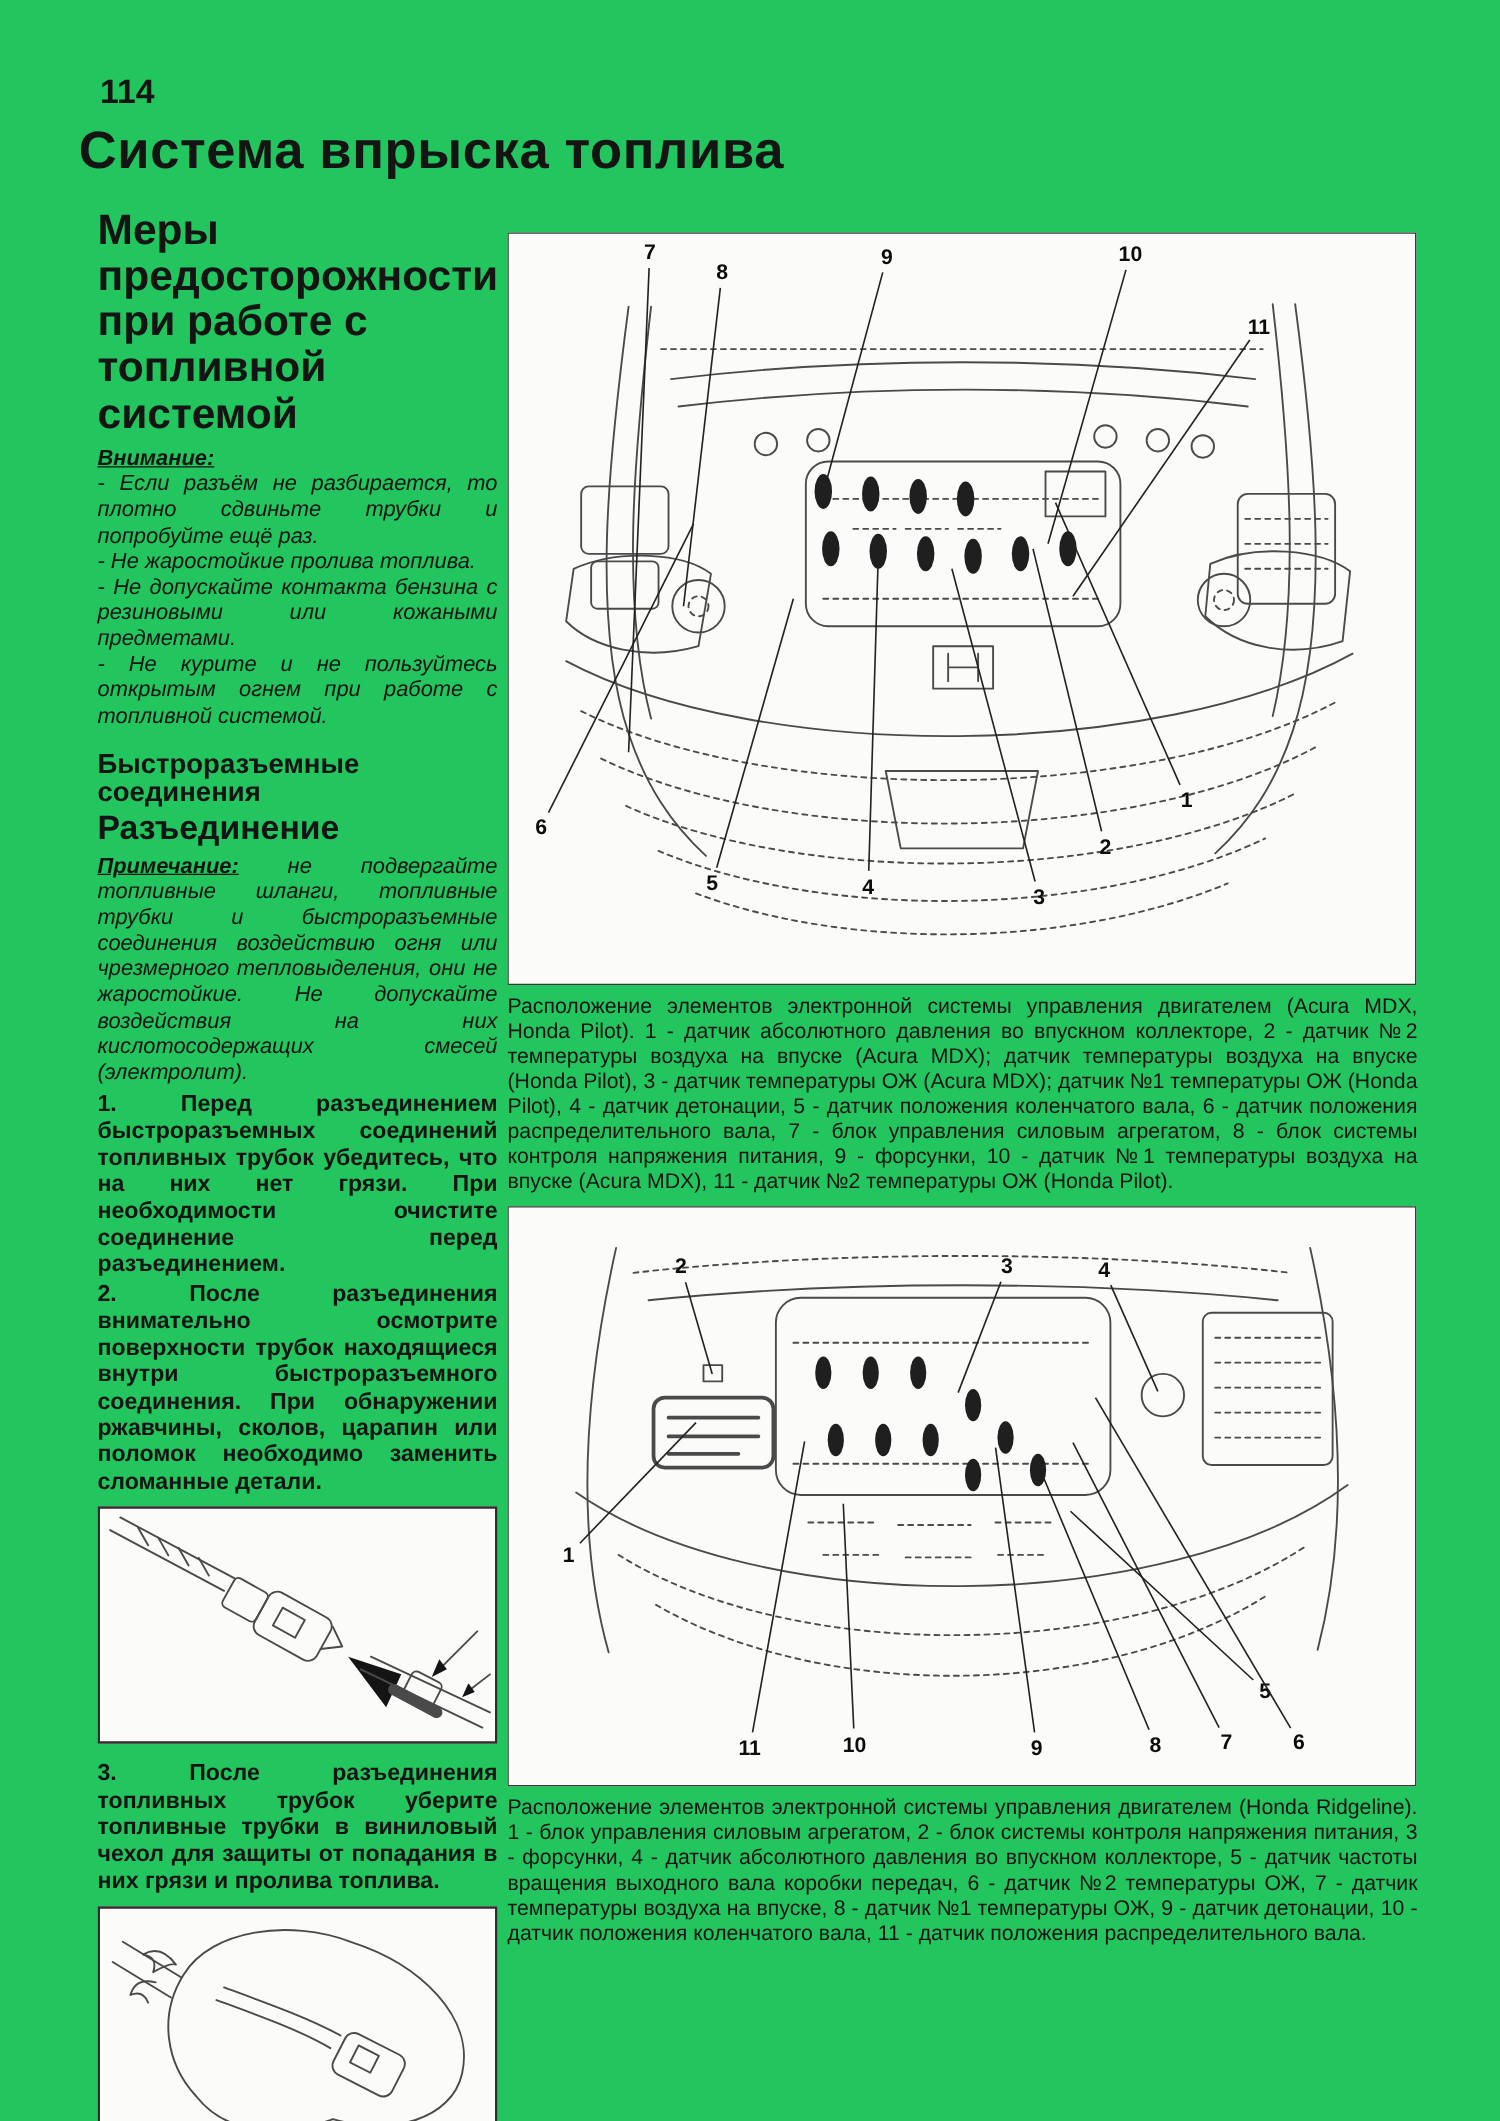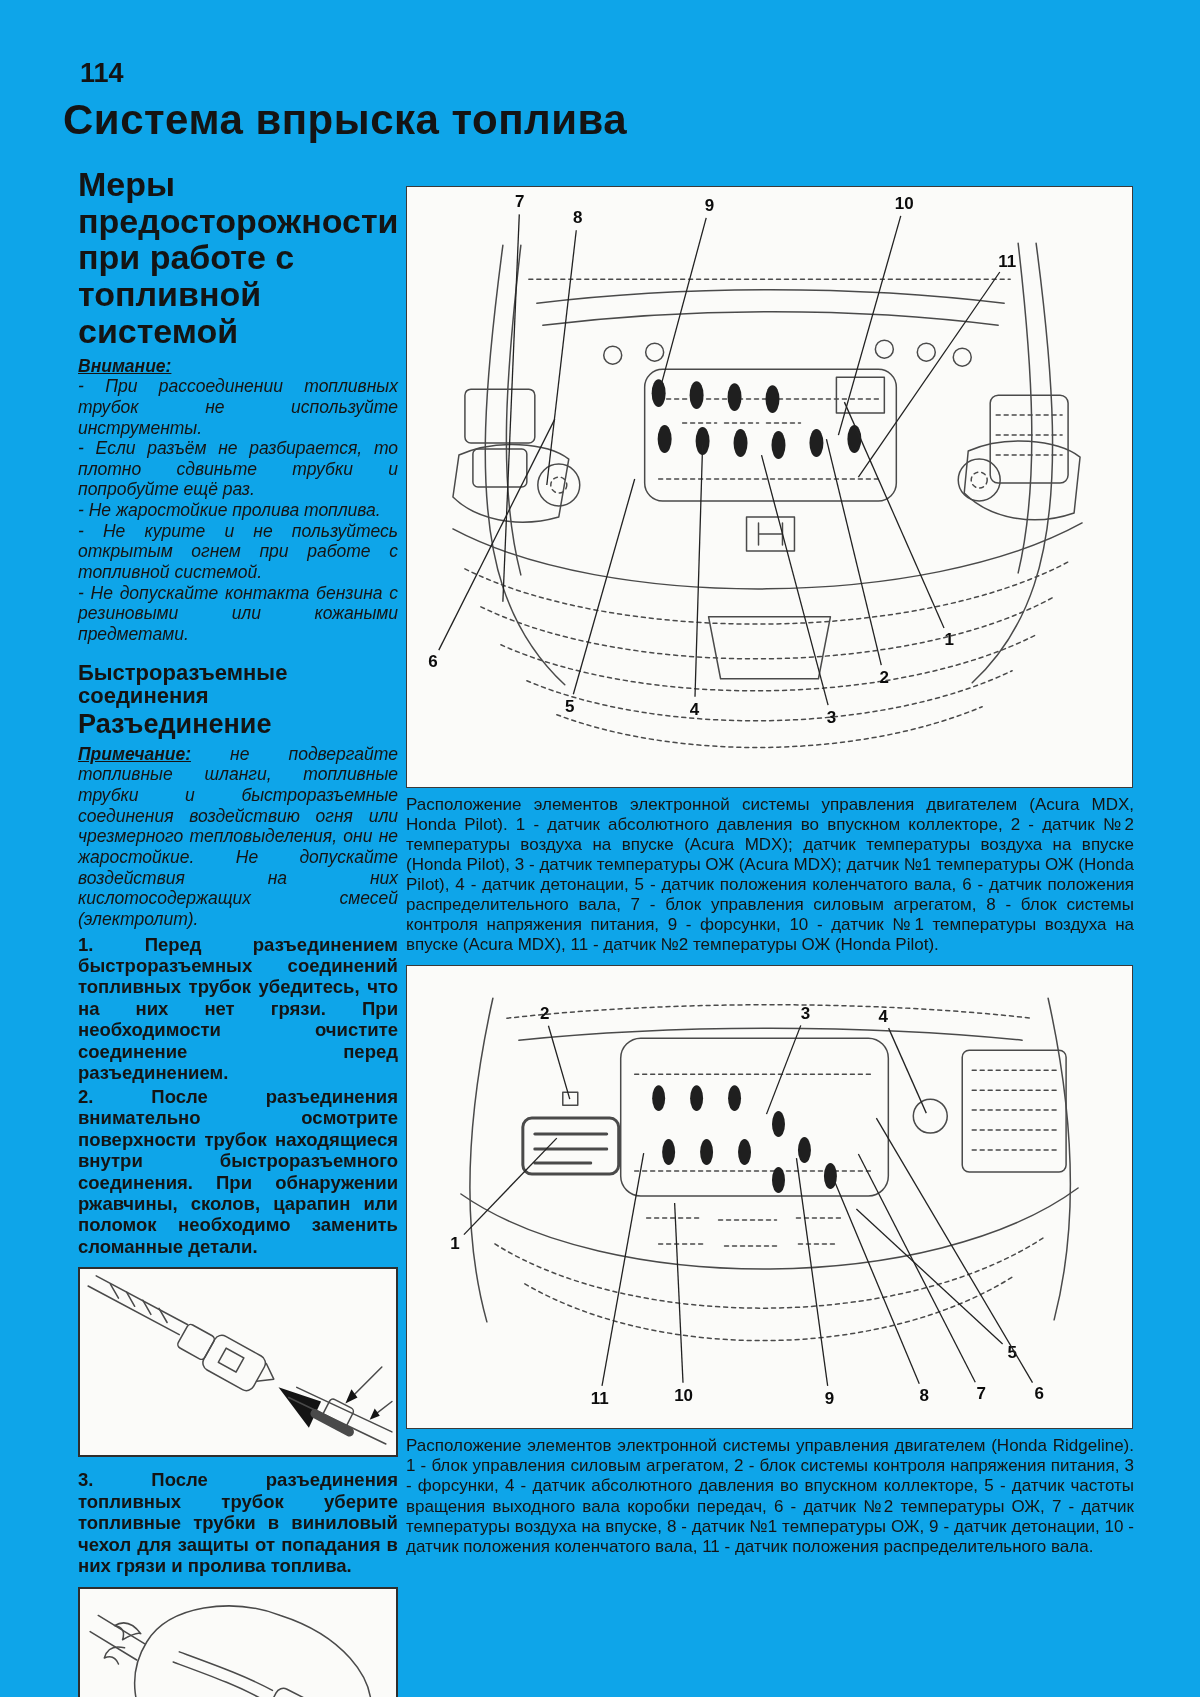--- a/index.html
+++ b/index.html
@@ -1,18 +1,18 @@
 <!DOCTYPE html>
 <html><head>
 <meta charset="utf-8">
 <style>
   html,body { margin:0; padding:0; background:#dfdfdc; }
   .page {
     position:relative; width:1200px; height:1697px;
-    background:#0ea5e9; color:#141414;
+    background:#22c55e; color:#141414;
     font-family:"Liberation Sans", sans-serif;
     overflow:hidden;
   }
   .page-number { position:absolute; left:80px; top:58px; font-size:27px; font-weight:bold; }
   .page-title  { position:absolute; left:63px; top:96px; margin:0; font-size:42px; font-weight:bold; letter-spacing:0.5px; }
 
   .left-col  { position:absolute; left:78px;  top:166px; width:320px; }
   .right-col { position:absolute; left:406px; top:186px; width:728px; }
 
   .sec-heading { margin:0 0 6px 0; font-size:34px; line-height:1.08; font-weight:bold; }
@@ -57,25 +57,24 @@
 
 <div class="page">
 
   <div class="page-number">114</div>
   <h1 class="page-title">Система впрыска топлива</h1>
 
   <div class="left-col">
     <h2 class="sec-heading">Меры предосторожности при работе с топливной системой</h2>
 
     <p class="italic-item"><span class="ul-label">Внимание:</span></p>
-    <p class="italic-item">- При рассоединении топливных трубок не используйте инструменты.</p>
     <p class="italic-item">- Если разъём не разбирается, то плотно сдвиньте трубки и попробуйте ещё раз.</p>
     <p class="italic-item">- Не жаростойкие пролива топлива.</p>
+    <p class="italic-item">- Не допускайте контакта бензина с резиновыми или кожаными предметами.</p>
     <p class="italic-item">- Не курите и не пользуйтесь открытым огнем при работе с топливной системой.</p>
-    <p class="italic-item">- Не допускайте контакта бензина с резиновыми или кожаными предметами.</p>
 
     <h2 class="big-heading">Быстроразъемные соединения</h2>
     <h3 class="sub-heading">Разъединение</h3>
 
     <p class="italic-item note-par"><span class="ul-label">Примечание:</span> <span>не подвергайте топливные шланги, топливные трубки и быстроразъемные соединения воздействию огня или чрезмерного тепловыделения, они не жаростойкие. Не допускайте воздействия на них кислотосодержащих смесей (электролит).</span></p>
 
     <p class="step">1. Перед разъединением быстроразъемных соединений топливных трубок убедитесь, что на них нет грязи. При необходимости очистите соединение перед разъединением.</p>
     <p class="step">2. После разъединения внимательно осмотрите поверхности трубок находящиеся внутри быстроразъемного соединения. При обнаружении ржавчины, сколов, царапин или поломок необходимо заменить сломанные детали.</p>
 
     <div class="figure fig1">

